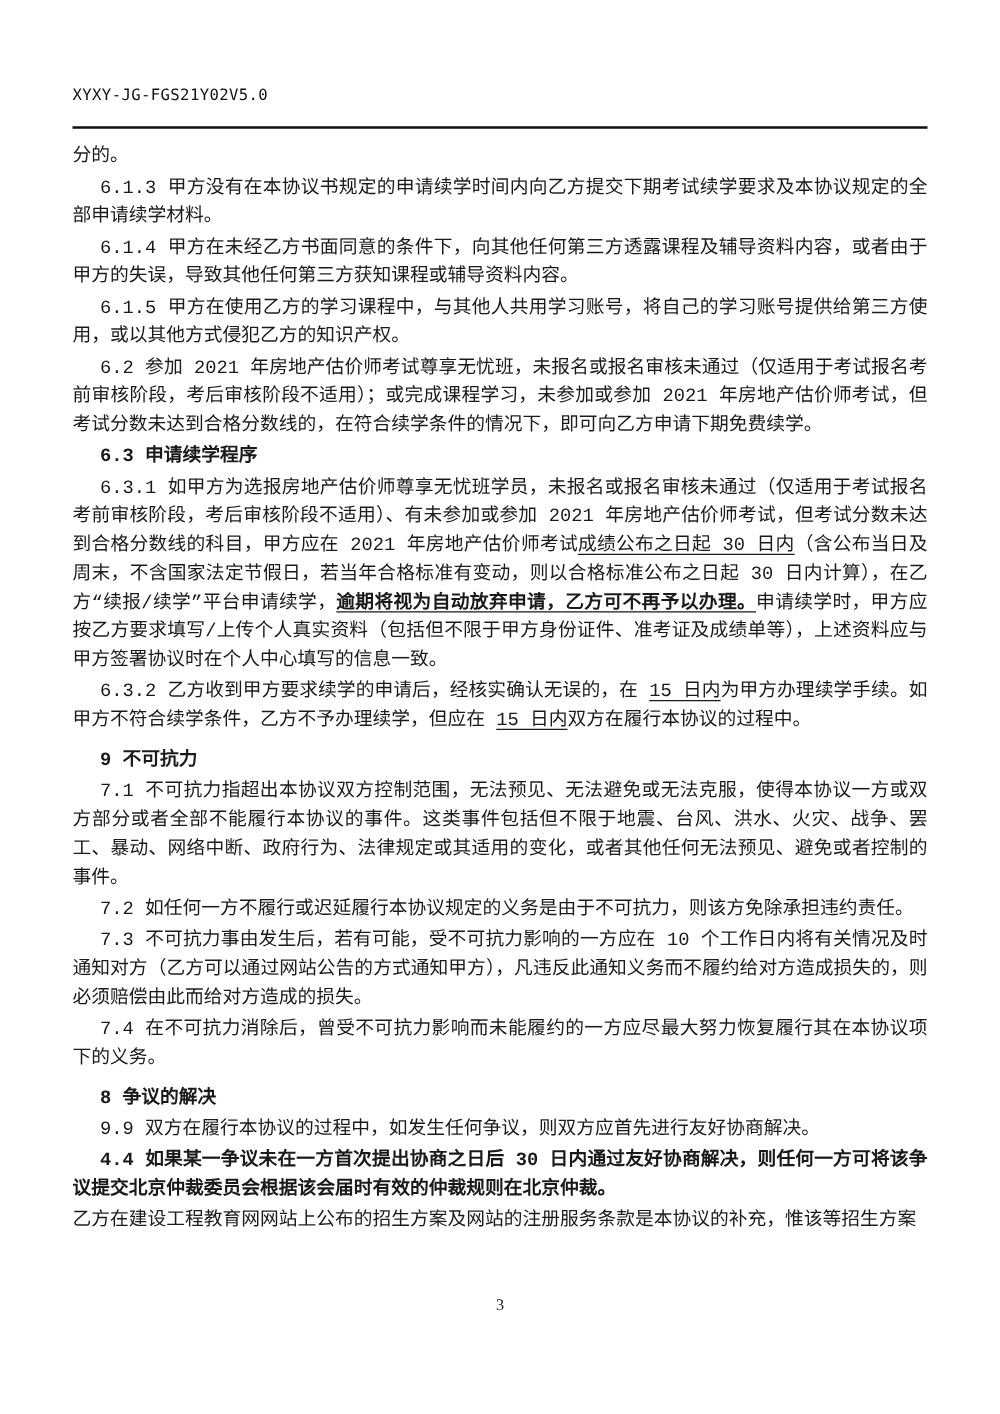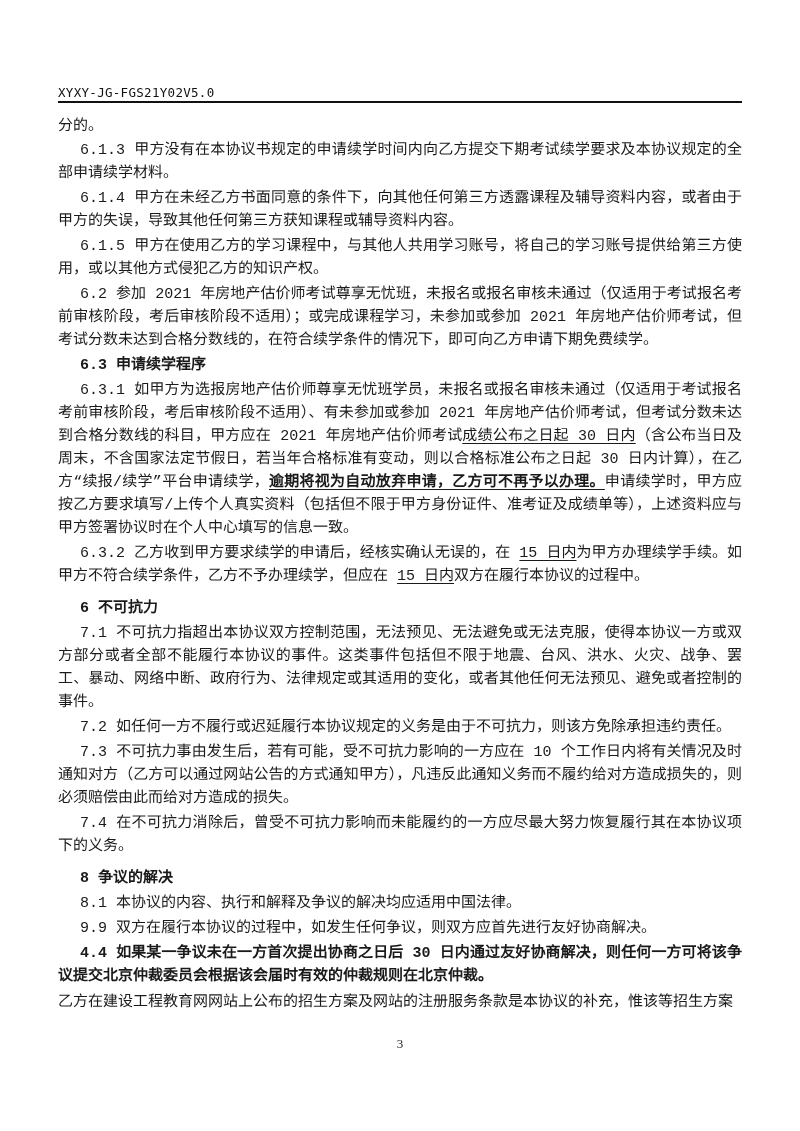--- a/index.html
+++ b/index.html
@@ -34,21 +34,21 @@
     font-family:"Liberation Sans","DejaVu Sans",sans-serif;
     font-weight:bold;font-size:20px;letter-spacing:1.5px;color:#111111;
   }
   .brand-url{
     font-family:"Liberation Sans","DejaVu Sans",sans-serif;
     font-weight:bold;font-size:13px;color:#111111;margin-top:2px;
   }
   .doc-code{
     font-family:"DejaVu Sans Mono","Liberation Mono",monospace;
     font-size:12.5px;color:#111111;
-    padding-bottom:1px;letter-spacing:0.3px;
+    padding-bottom:18px;letter-spacing:0.3px;
   }
   
   .doc-body{
     margin:11px 58px 0 58px;
     font-size:15px;
     line-height:23px;
     text-align:justify;
   }
   .doc-body p{margin:0 0 2px 0;}
   .para.indent{text-indent:22px;font-family:Liberation Mono, monospace;}
@@ -75,27 +75,26 @@
 
   <div class="doc-body">
       <p class="para "><span>分的。</span></p>
       <p class="para  indent"><span>6.1.3 甲方没有在本协议书规定的申请续学时间内向乙方提交下期考试续学要求及本协议规定的全部申请续学材料。</span></p>
       <p class="para  indent"><span>6.1.4 甲方在未经乙方书面同意的条件下，向其他任何第三方透露课程及辅导资料内容，或者由于甲方的失误，导致其他任何第三方获知课程或辅导资料内容。</span></p>
       <p class="para  indent"><span>6.1.5 甲方在使用乙方的学习课程中，与其他人共用学习账号，将自己的学习账号提供给第三方使用，或以其他方式侵犯乙方的知识产权。</span></p>
       <p class="para  indent"><span>6.2 参加 2021 年房地产估价师考试尊享无忧班，未报名或报名审核未通过（仅适用于考试报名考前审核阶段，考后审核阶段不适用）；或完成课程学习，未参加或参加 2021 年房地产估价师考试，但考试分数未达到合格分数线的，在符合续学条件的情况下，即可向乙方申请下期免费续学。</span></p>
       <p class="para h3 indent"><span>6.3 申请续学程序</span></p>
       <p class="para  indent"><span>6.3.1 如甲方为选报房地产估价师尊享无忧班学员，未报名或报名审核未通过（仅适用于考试报名考前审核阶段，考后审核阶段不适用）、有未参加或参加 2021 年房地产估价师考试，但考试分数未达到合格分数线的科目，甲方应在 2021 年房地产估价师考试</span><span class="seg-underline">成绩公布之日起 30 日内</span><span>（含公布当日及周末，不含国家法定节假日，若当年合格标准有变动，则以合格标准公布之日起 30 日内计算），在乙方“续报/续学”平台申请续学，</span><span class="seg-bold seg-underline">逾期将视为自动放弃申请，乙方可不再予以办理。</span><span>申请续学时，甲方应按乙方要求填写/上传个人真实资料（包括但不限于甲方身份证件、准考证及成绩单等），上述资料应与甲方签署协议时在个人中心填写的信息一致。</span></p>
       <p class="para  indent"><span>6.3.2 乙方收到甲方要求续学的申请后，经核实确认无误的，在 </span><span class="seg-underline">15 日内</span><span>为甲方办理续学手续。如甲方不符合续学条件，乙方不予办理续学，但应在 </span><span class="seg-underline">15 日内</span><span>双方在履行本协议的过程中。</span></p>
-      <p class="para h2 indent"><span>6 不可抗力</span></p>
+      <p class="para h2 indent"><span>9 不可抗力</span></p>
       <p class="para  indent"><span>7.1 不可抗力指超出本协议双方控制范围，无法预见、无法避免或无法克服，使得本协议一方或双方部分或者全部不能履行本协议的事件。这类事件包括但不限于地震、台风、洪水、火灾、战争、罢工、暴动、网络中断、政府行为、法律规定或其适用的变化，或者其他任何无法预见、避免或者控制的事件。</span></p>
       <p class="para  indent"><span>7.2 如任何一方不履行或迟延履行本协议规定的义务是由于不可抗力，则该方免除承担违约责任。</span></p>
       <p class="para  indent"><span>7.3 不可抗力事由发生后，若有可能，受不可抗力影响的一方应在 10 个工作日内将有关情况及时通知对方（乙方可以通过网站公告的方式通知甲方），凡违反此通知义务而不履约给对方造成损失的，则必须赔偿由此而给对方造成的损失。</span></p>
       <p class="para  indent"><span>7.4 在不可抗力消除后，曾受不可抗力影响而未能履约的一方应尽最大努力恢复履行其在本协议项下的义务。</span></p>
       <p class="para h2 indent"><span>8 争议的解决</span></p>
-      <p class="para  indent"><span>8.1 本协议的内容、执行和解释及争议的解决均应适用中国法律。</span></p>
       <p class="para  indent"><span>9.9 双方在履行本协议的过程中，如发生任何争议，则双方应首先进行友好协商解决。</span></p>
       <p class="para  indent"><span class="seg-bold">4.4 如果某一争议未在一方首次提出协商之日后 30 日内通过友好协商解决，则任何一方可将该争议提交北京仲裁委员会根据该会届时有效的仲裁规则在北京仲裁。</span></p>
       <p class="para "><span>乙方在建设工程教育网网站上公布的招生方案及网站的注册服务条款是本协议的补充，惟该等招生方案</span></p>
     </div>
 
   <div class="page-number">3</div>
 
 </div>
 
 </body></html>

